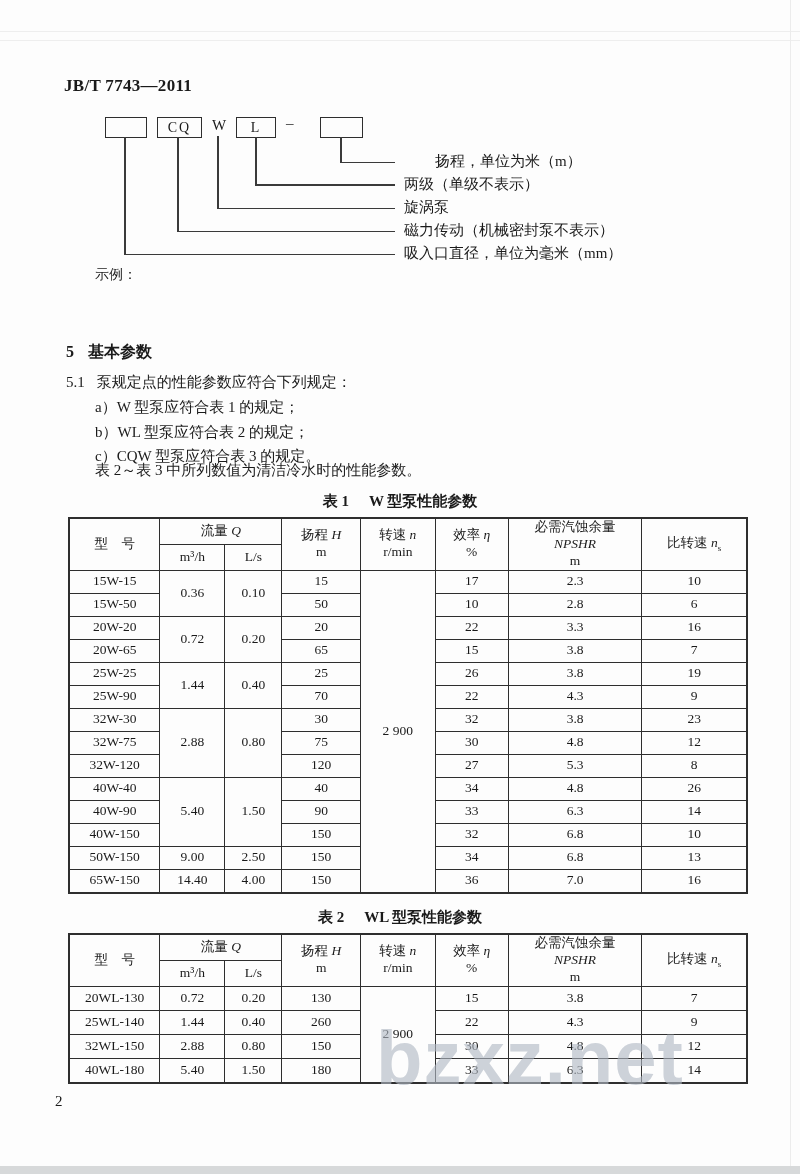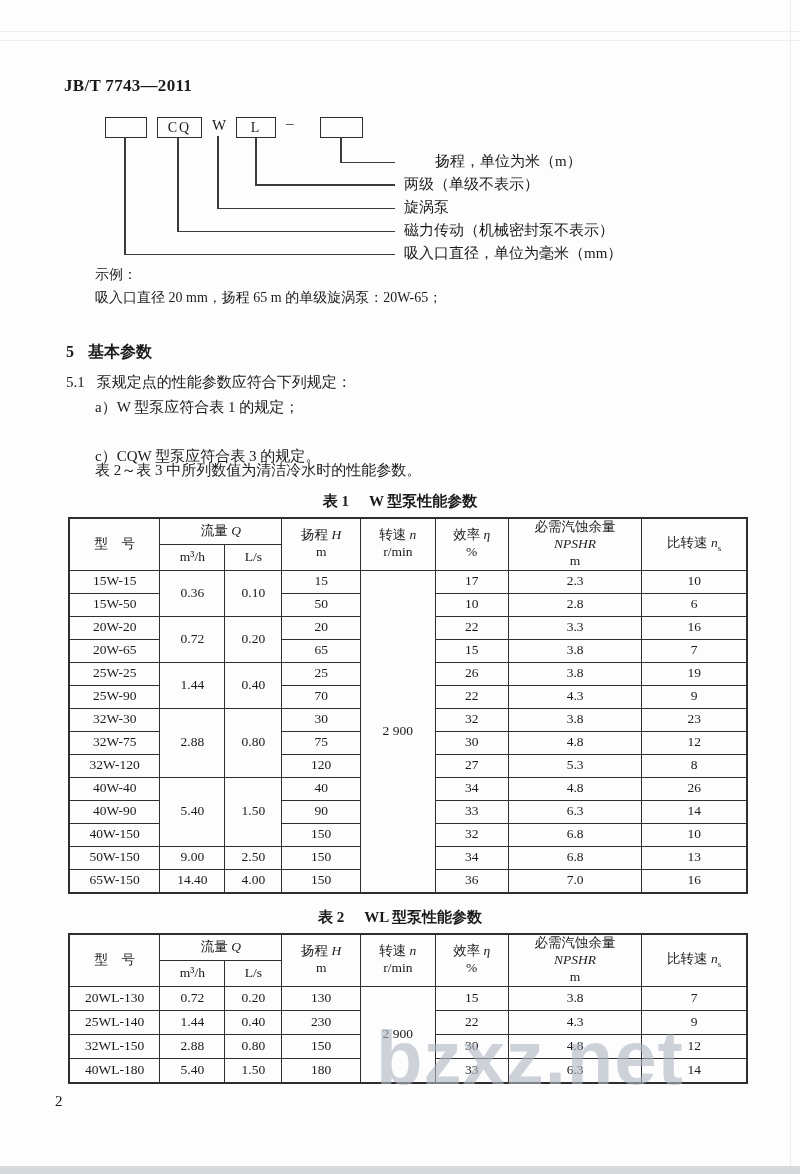--- a/index.html
+++ b/index.html
@@ -98,29 +98,29 @@
     <div class="hline" style="left:124px; top:253.5px; width:271px;"></div>
 
     <div class="dlabel" style="left:404px; top:152px;margin-left:31px;">扬程，单位为米（m）</div>
     <div class="dlabel" style="left:404px; top:175px;">两级（单级不表示）</div>
     <div class="dlabel" style="left:404px; top:198px;">旋涡泵</div>
     <div class="dlabel" style="left:404px; top:221px;">磁力传动（机械密封泵不表示）</div>
     <div class="dlabel" style="left:404px; top:244px;">吸入口直径，单位为毫米（mm）</div>
   </div>
 
   <div class="abs example-heading">示例：</div>
-  <div class="example-line" style="top:289px;">吸入口直径 20 mm，扬程 65 m 的单级旋涡泵：20W-65；</div>
 
   <div class="abs sec-heading">
     <span>5</span><span class="sp"></span><span>基本参数</span>
   </div>
   <div class="abs clause">
     <span>5.1</span><span class="sp"></span><span>泵规定点的性能参数应符合下列规定：</span>
   </div>
   <div class="list-item" style="top:398px;">a）W 型泵应符合表 1 的规定；</div>
+  <div class="list-item" style="top:423px;">b）WL 型泵应符合表 2 的规定；</div>
   <div class="list-item" style="top:447px;">c）CQW 型泵应符合表 3 的规定。</div>
   <div class="abs note-line">表 2～表 3 中所列数值为清洁冷水时的性能参数。</div>
 
   <div class="tbl-caption" style="top:492px;">
     <span class="pfx">表 1</span><span>W 型泵性能参数</span>
   </div>
   <div class="tbl-wrap" style="top:517px;">
     <table class="perf" id="table1">
       <colgroup>
         <col style="width:13.4%">
@@ -303,21 +303,21 @@
             <td>130</td>
             <td rowspan="4">2 900</td>
             <td>15</td>
             <td>3.8</td>
             <td>7</td>
           </tr>
           <tr>
             <td>25WL-140</td>
             <td>1.44</td>
             <td>0.40</td>
-            <td>230</td>
+            <td>260</td>
             <td>22</td>
             <td>4.3</td>
             <td>9</td>
           </tr>
           <tr>
             <td>32WL-150</td>
             <td>2.88</td>
             <td>0.80</td>
             <td>150</td>
             <td>30</td>

